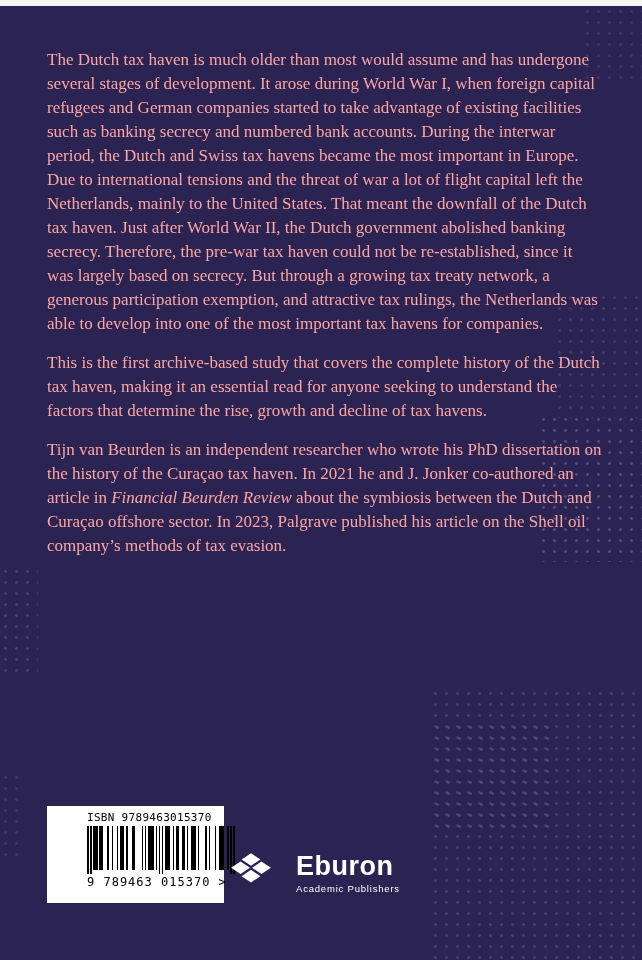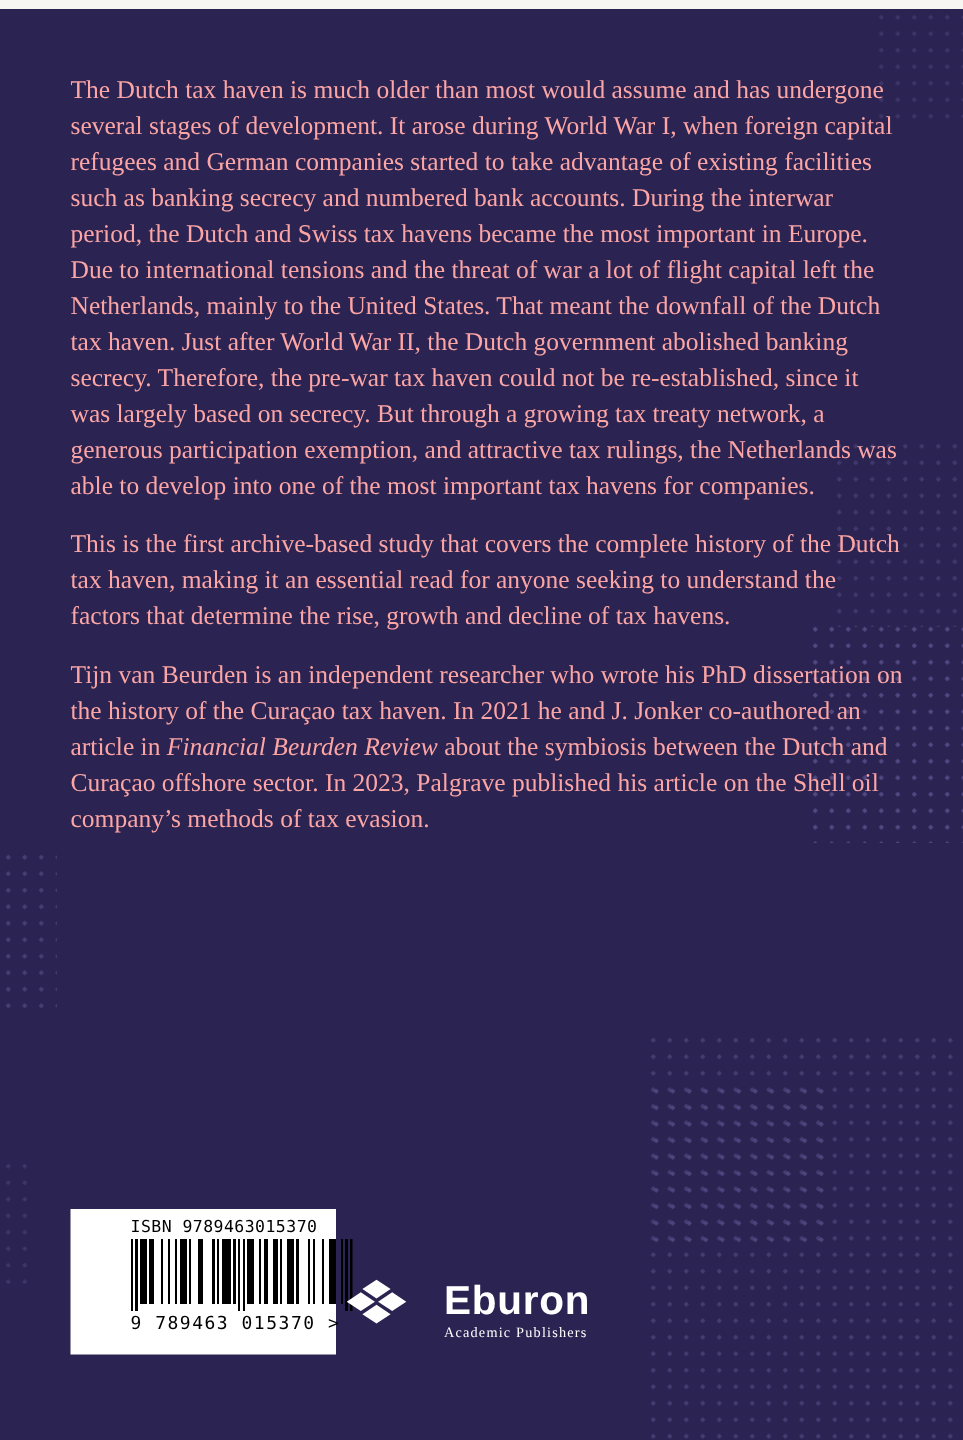--- a/index.html
+++ b/index.html
@@ -86,21 +86,20 @@
     font-size: 27px;
     font-weight: 600;
     letter-spacing: .5px;
     line-height: 28px;
   }
   .publisher-subtitle {
     font-size: 9.5px;
     font-weight: 400;
     letter-spacing: .8px;
     margin-top: 3px;
-    font-family: Liberation Serif, serif;
   }
 </style>
 </head>
 <body>
 
 <div class="cover">
 
   <div class="page-edge"></div>
 
   <div class="dots d-tr"></div>

